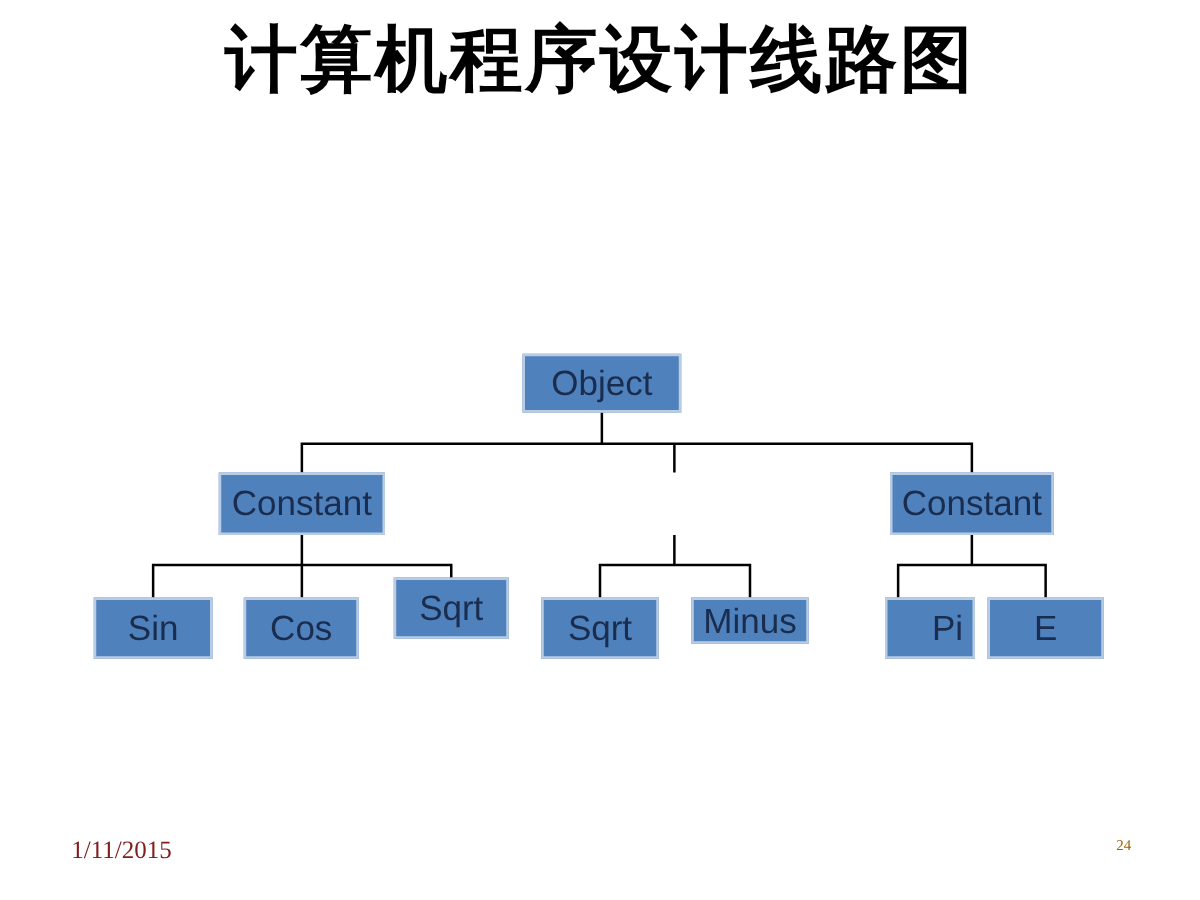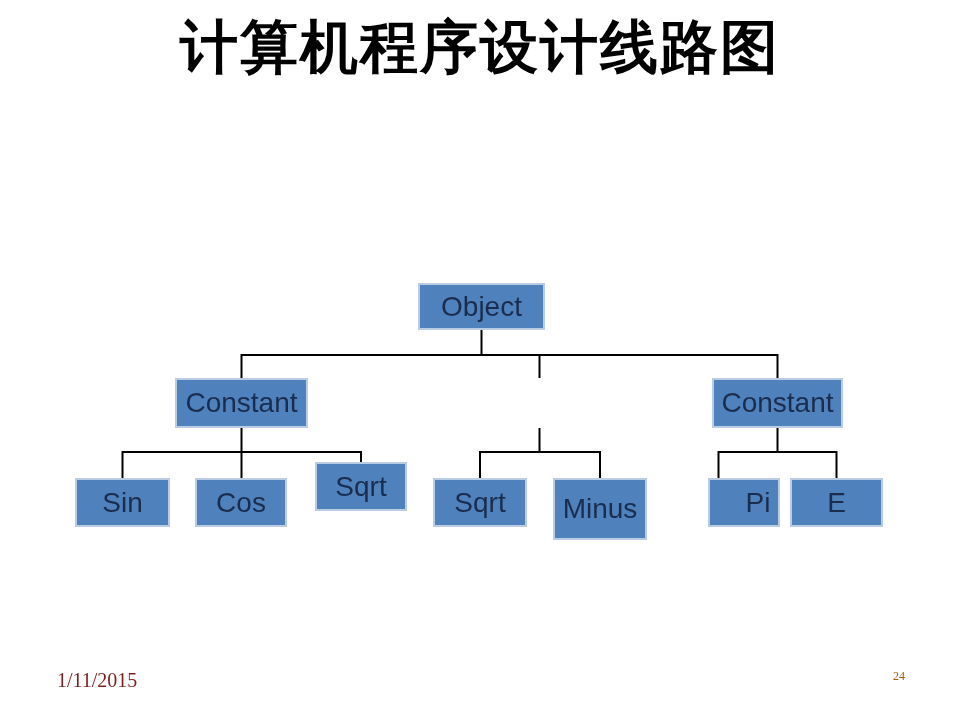--- a/index.html
+++ b/index.html
@@ -51,21 +51,21 @@
   }
   
   .n-object   { left: 418px; top: 283px; width: 127px; height: 47px; }
   .n-function { left: 175px; top: 378px; width: 133px; height: 50px; }
   .n-operator { left: 472px; top: 378px; width: 135px; height: 50px; }
   .n-constant { left: 712px; top: 378px; width: 131px; height: 50px; }
   .n-sin      { left:  75px; top: 478px; width:  95px; height: 49px; }
   .n-cos      { left: 195px; top: 478px; width:  92px; height: 49px; }
   .n-sqrt     { left: 315px; top: 462px; width:  92px; height: 49px; }
   .n-plus     { left: 433px; top: 478px; width:  94px; height: 49px; }
-  .n-minus    { left: 553px; top: 478px; width:  94px; height: 62px; }
+  .n-minus    { left: 553px; top: 478px; width:  94px; height: 37px; }
   .n-pi       { left: 708px; top: 478px; width:  72px; height: 49px; padding-left: 28px; }
   .n-e        { left: 790px; top: 478px; width:  93px; height: 49px; }
   .footer-date {
     position: absolute;
     left: 57px;
     top: 669px;
     font-family: Liberation Serif, serif;
     font-size: 20px;
     color: #7f1d1d;
   }

